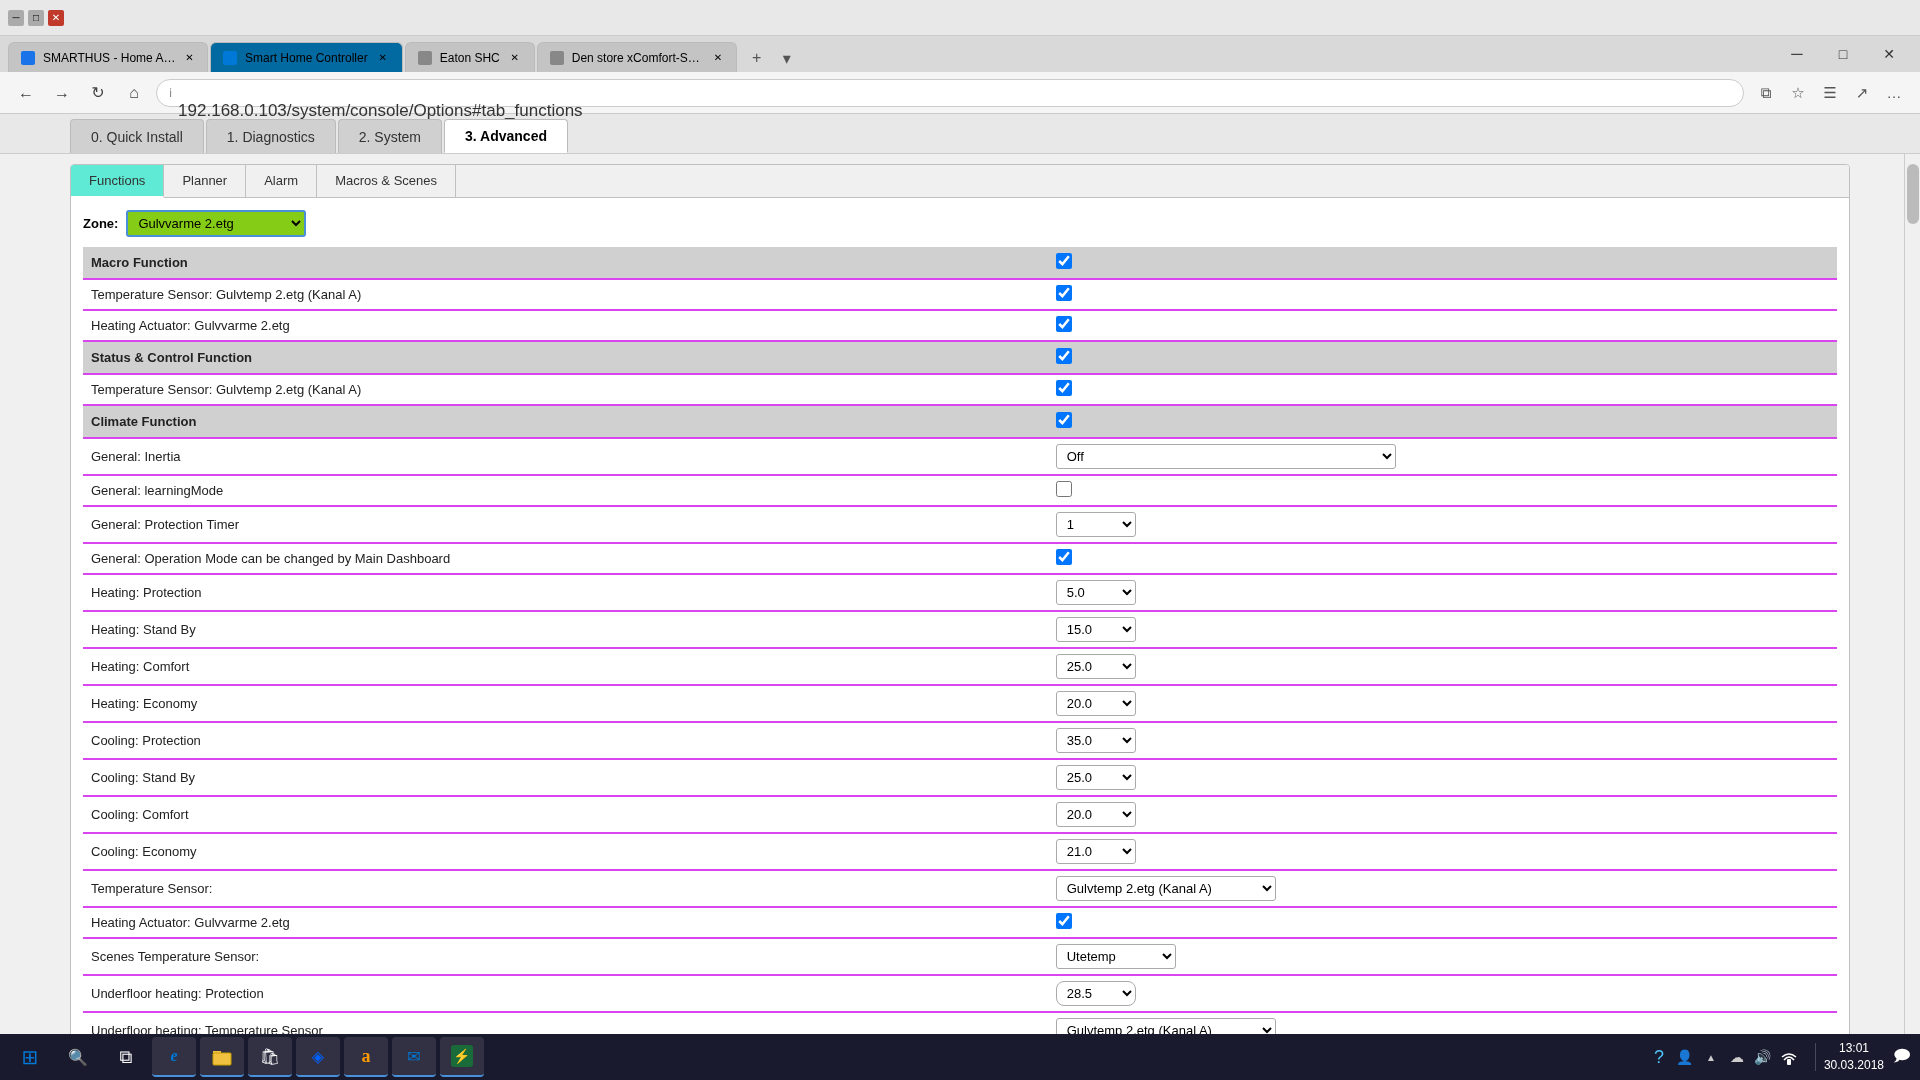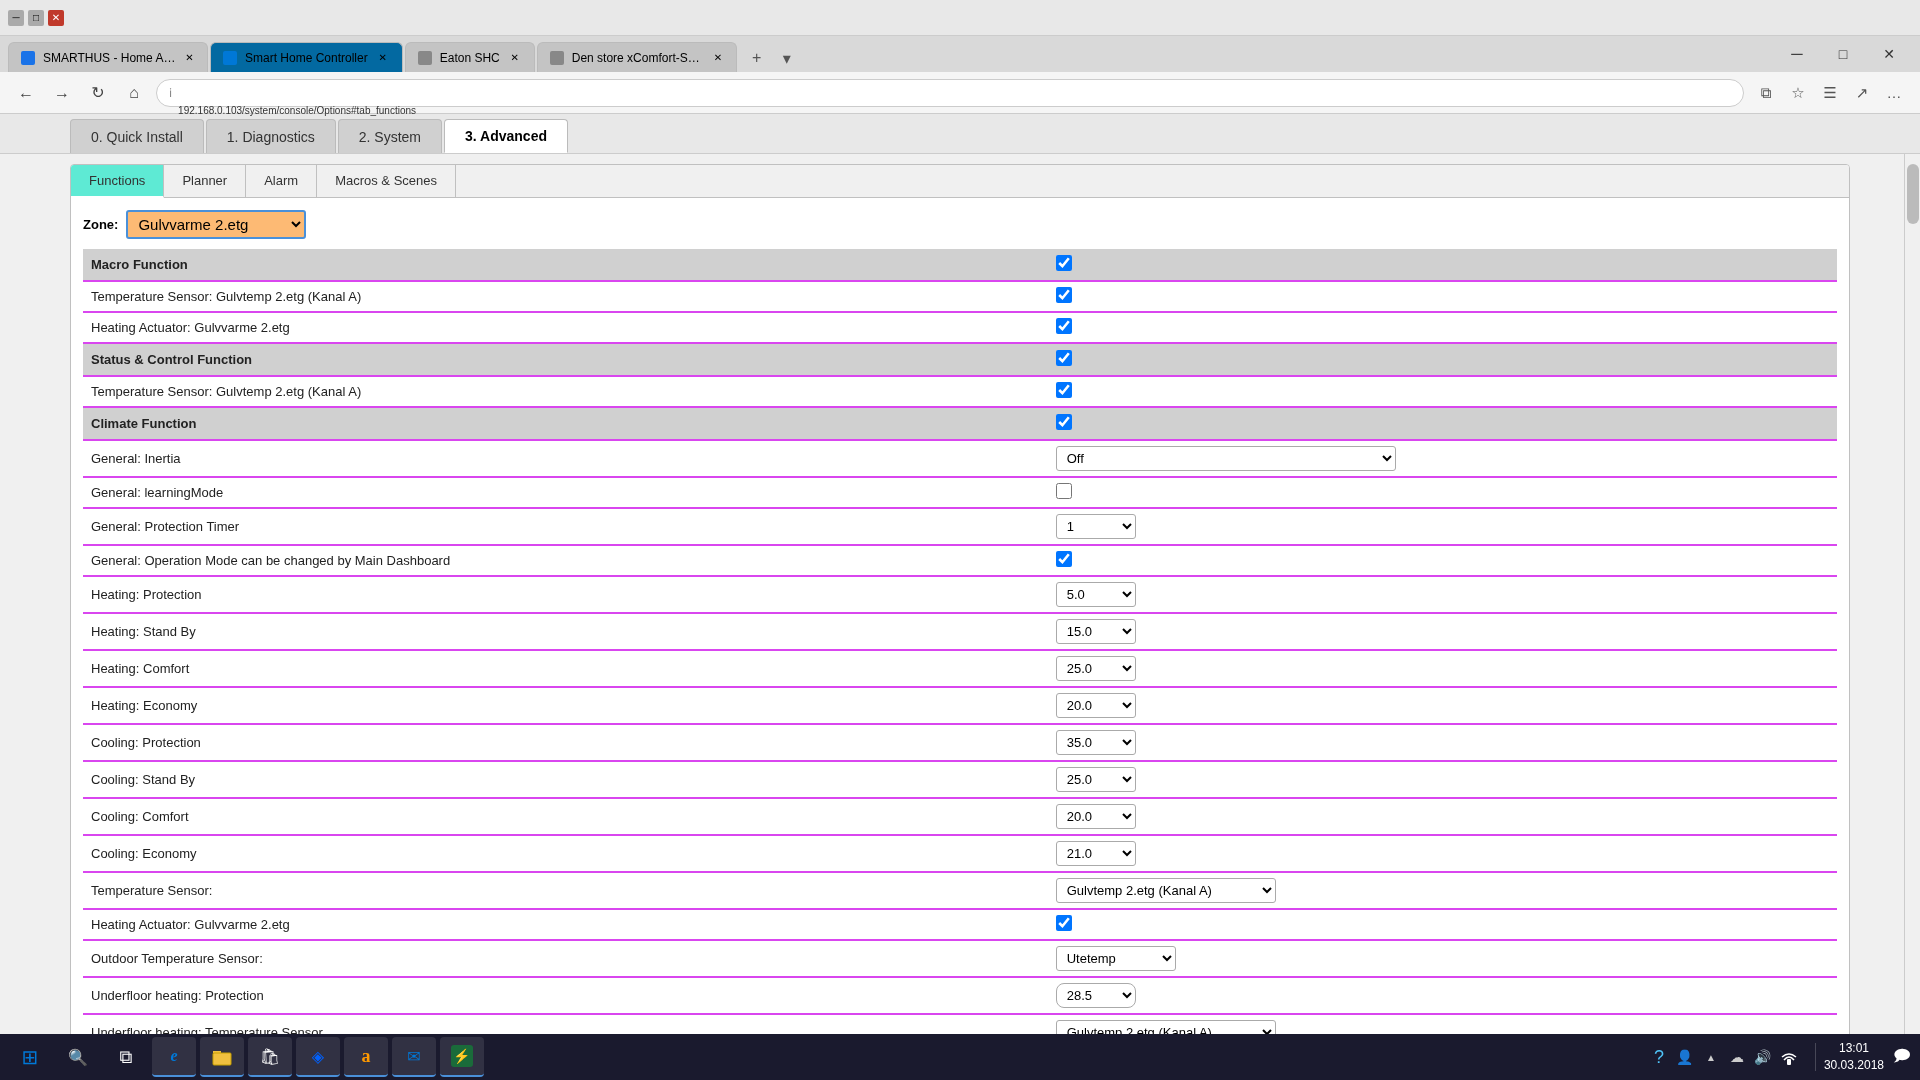--- a/index.html
+++ b/index.html
@@ -82,21 +82,21 @@
     .url-bar {
       flex: 1;
       height: 28px;
       border: 1px solid #ccc;
       border-radius: 14px;
       padding: 0 12px;
       font-size: 13px;
       background: #fff;
       display: flex; align-items: center; gap: 6px;
     }
-    .url-text { color: #333; font-size: 10px; margin-top: 36px; }
+    .url-text { color: #333; font-size: 17px; margin-top: 36px; }
     .toolbar-icons {
       display: flex; gap: 4px; align-items: center;
     }
     .toolbar-icon-btn {
       width: 28px; height: 28px;
       background: none;
       border: none;
       cursor: pointer;
       display: flex; align-items: center; justify-content: center;
       font-size: 15px;
@@ -180,22 +180,22 @@
       gap: 8px;
     }
     .zone-label {
       font-weight: 600;
       font-size: 13px;
     }
     .zone-select {
       padding: 3px 6px;
       border: 2px solid #4a90d9;
       border-radius: 3px;
-      font-size: 15px;
-      background: #fdba74;
+      font-size: 13px;
+      background: #84cc16;
       min-width: 180px;
       color: #000;
     }
 
     
     .functions-table {
       width: 100%;
       border-collapse: collapse;
     }
     .functions-table tr {
@@ -475,21 +475,21 @@
     </tr>
             <tr>
       <td>Temperature Sensor:</td>
       <td><select class="row-select" style="min-width:220px;"><option selected="">Gulvtemp 2.etg (Kanal A)</option><option>Sensor 2</option></select></td>
     </tr>
             <tr>
       <td>Heating Actuator: Gulvvarme 2.etg</td>
       <td><input type="checkbox" class="row-checkbox" checked="" style=""></td>
     </tr>
             <tr>
-      <td>Outdoor Temperature Sensor:</td>
+      <td>Scenes Temperature Sensor:</td>
       <td><select class="row-select" style="min-width:120px;"><option selected="">Utetemp</option><option>Sensor 2</option></select></td>
     </tr>
             <tr>
       <td>Underfloor heating: Protection</td>
       <td><select class="row-select" style="min-width:80px;border-radius:8px;"><option selected="">28.5</option><option>29.0</option><option>30.0</option></select></td>
     </tr>
             <tr>
       <td>Underfloor heating: Temperature Sensor</td>
       <td><select class="row-select" style="min-width:220px;"><option selected="">Gulvtemp 2.etg (Kanal A)</option><option>Sensor 2</option></select></td>
     </tr>

